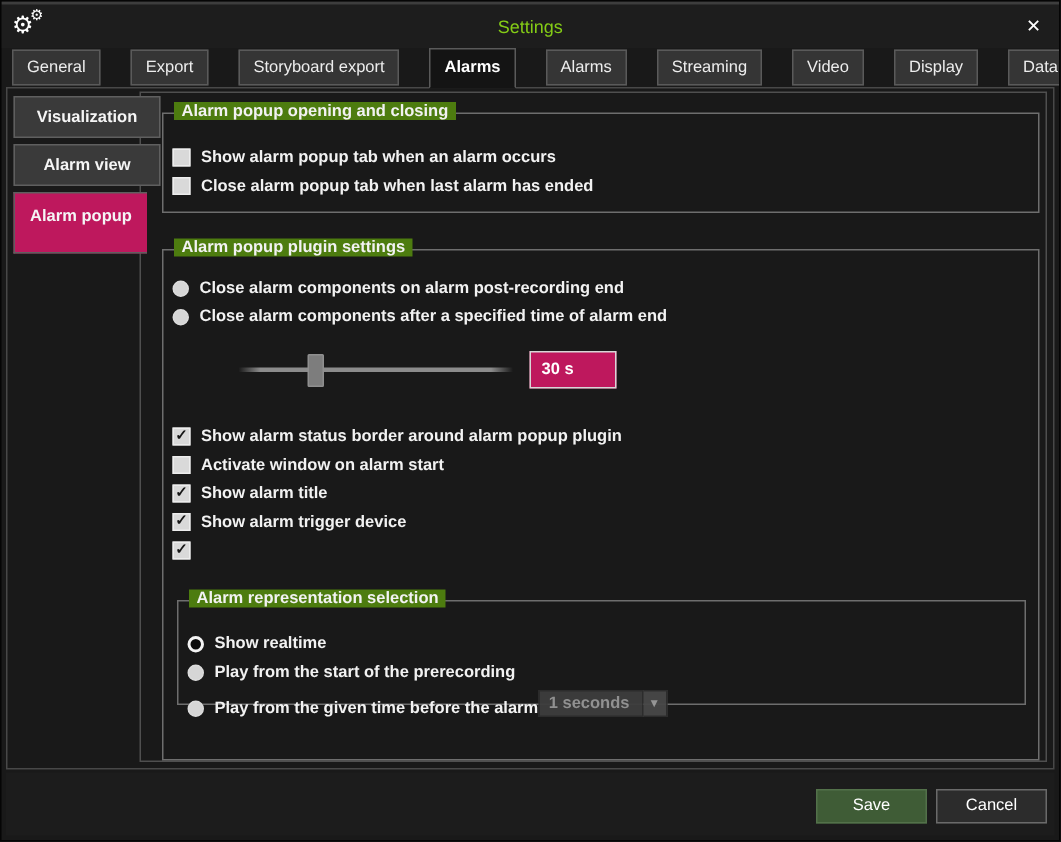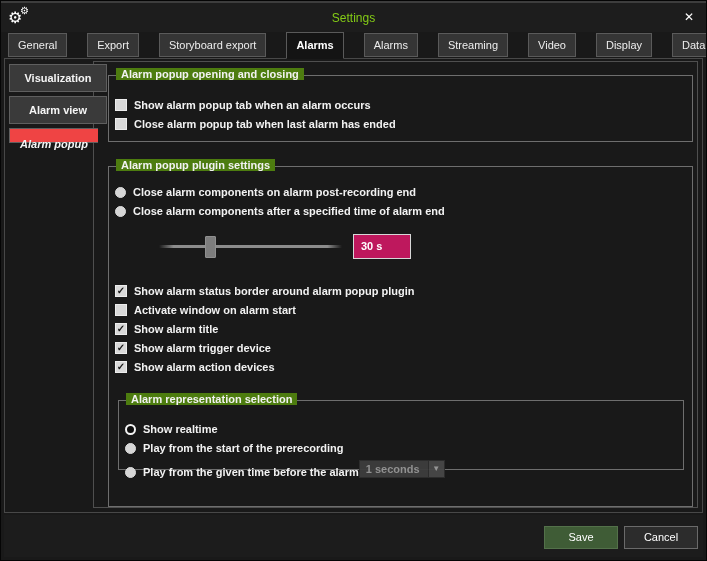--- a/index.html
+++ b/index.html
@@ -18,21 +18,21 @@
   .close{position:absolute;right:10px;top:7px;font-size:12px;color:#fff;width:14px;text-align:center;}
   
   .tabbar{position:absolute;top:31px;left:7px;right:4px;height:26px;display:flex;gap:20px;align-items:center;z-index:3;}
   .tab{height:22px;line-height:22px;padding:0 9px;background:#353535;border:1px solid #5a5a5a;color:#ededed;white-space:nowrap;}
   .tab.active{background:#141414;border-bottom-color:#141414;font-weight:bold;height:25px;line-height:25px;color:#ffffff;}
   
   .page{position:absolute;left:3px;right:3px;top:57px;height:455px;border:1px solid #484848;background:#191919;box-sizing:border-box;}
   
   .vtabs{position:absolute;left:4px;top:5px;width:86px;z-index:2;}
   .vtab{box-sizing:border-box;width:98px;height:28px;line-height:26px;text-align:center;background:#3a3a3a;border:1px solid #5f5f5f;margin-bottom:4px;font-weight:bold;color:#f5f5f5;}
-  .vtab.selected{background:#ef4444;width:89px;height:15px;line-height:31px;border-right:none;font-style:italic;}
+  .vtab.selected{background:#be185d;width:89px;height:41px;line-height:31px;border-right:none;}
   
   .panel{position:absolute;left:88px;top:2px;right:4px;bottom:4px;border:1px solid #4f4f4f;}
   
   .groupbox{position:absolute;border:1px solid #6e6e6e;box-sizing:border-box;}
   .legend{position:absolute;top:-8px;left:7px;background:#4d7c0f;padding:0 5px;font-weight:bold;font-size:11px;white-space:nowrap;}
   #group1{left:14px;top:13px;width:585px;height:67px;}
   #group2{left:14px;top:104px;width:585px;height:341px;}
   #group3{left:9px;top:233px;width:566px;height:70px;}
   
   .rows{position:absolute;left:6px;}
@@ -161,21 +161,20 @@
           <div class="row">
             <span class="cb checked">
               <span class="cb-mark">✓</span>
             </span>
             <span class="row-label">Show alarm trigger device</span>
           </div>
           <div class="row">
             <span class="cb checked">
               <span class="cb-mark">✓</span>
             </span>
-            <span class="row-label">Show alarm action devices</span>
           </div>
         </div>
 
         <div class="groupbox" id="group3">
           <div class="legend">Alarm representation selection</div>
           <div class="rows" id="g3-radios">
             <div class="row">
               <span class="rb selected"></span>
               <span class="row-label">Show realtime</span>
             </div>

